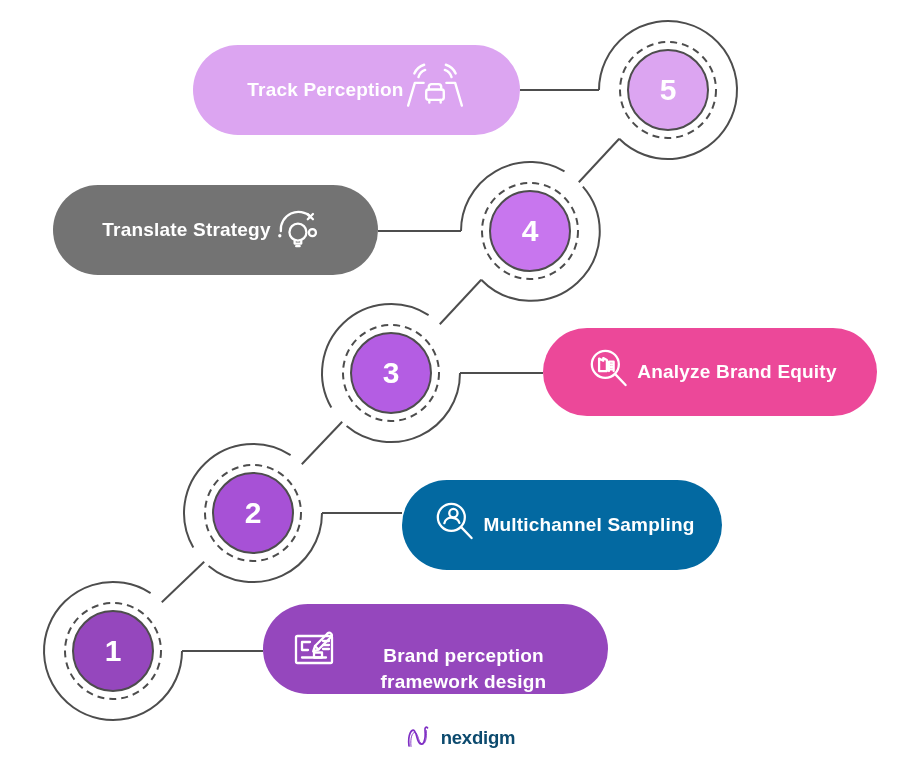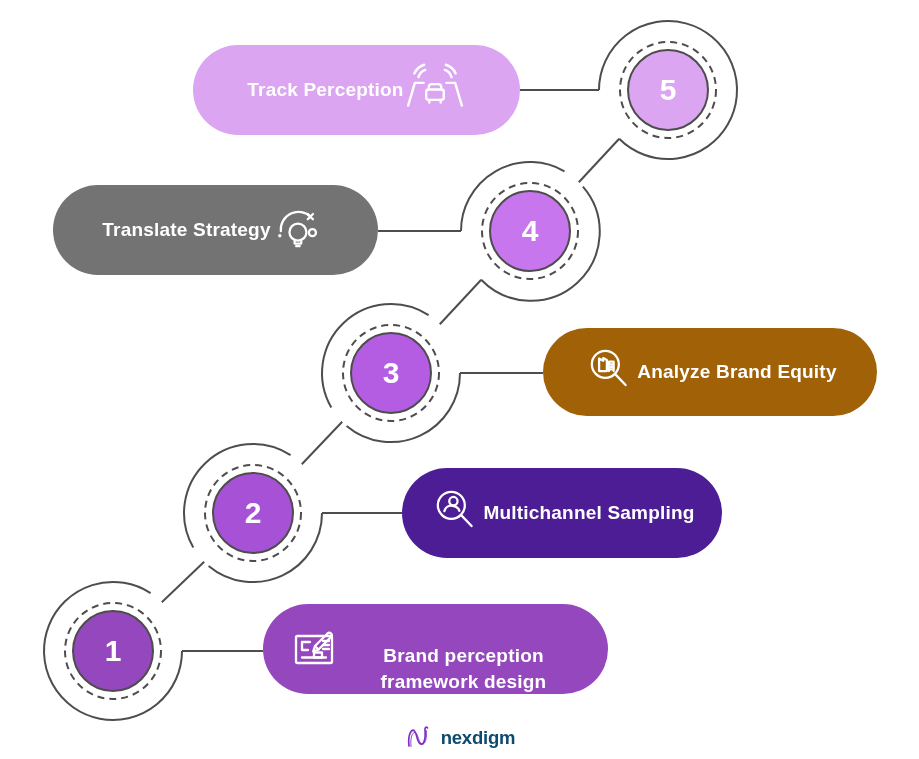--- a/index.html
+++ b/index.html
@@ -99,34 +99,34 @@
         <path d="M22.8 38.8 v2.2 h6.4 v-2.2"></path>
         <path d="M24.3 43.6 h3.4"></path>
         <path d="M9.5 29 A17 17 0 0 1 38.5 15.5"></path>
         <path d="M35.5 12.5 l5 5 M40.5 12.5 l-5 5"></path>
         <circle cx="40" cy="30.5" r="3.4"></circle>
         <circle cx="8.5" cy="33.5" r="1.6" fill="#fff" stroke="none"></circle>
       </svg>
     </span>
   </div>
 
-  <div class="pill gap14" style="left: 543px; top: 328px; width: 334px; height: 88px; background: #a16207;">
+  <div class="pill gap14" style="left: 543px; top: 328px; width: 334px; height: 88px; background: #ec4899;">
     <span>
       <svg class="icn" width="54" height="54" viewBox="0 0 52 52" fill="none" stroke="#fff" stroke-width="2.2" stroke-linecap="round" stroke-linejoin="round">
         <circle cx="21.5" cy="20.5" r="13"></circle>
         <path d="M31 30 L41 40.5"></path>
         <path d="M15.5 27 V15 l4 2 v-2.5 l3.5 1.8 V27 Z"></path>
         <path d="M25 27 v-9 h4.5 v9"></path>
         <path d="M26.6 20.5 h1.6 M26.6 23 h1.6 M26.6 25.5 h1.6"></path>
       </svg>
     </span>
     <span class="label">Analyze Brand Equity</span>
   </div>
 
-  <div class="pill gap14" style="left: 402px; top: 468px; width: 320px; height: 90px; background: #4c1d95;">
+  <div class="pill gap14" style="left: 402px; top: 480px; width: 320px; height: 90px; background: #0369a1;">
     <span>
       <svg class="icn" width="54" height="54" viewBox="0 0 52 52" fill="none" stroke="#fff" stroke-width="2.2" stroke-linecap="round" stroke-linejoin="round">
         <circle cx="21.5" cy="20.5" r="13"></circle>
         <path d="M31 30 L41 40.5"></path>
         <circle cx="23.5" cy="16.5" r="4"></circle>
         <path d="M14.8 26.2 c1 -4 4.4 -5.7 8 -5.2 c3.2 0.4 5.6 2 6.4 4.8"></path>
       </svg>
     </span>
     <span class="label">Multichannel Sampling</span>
   </div>

